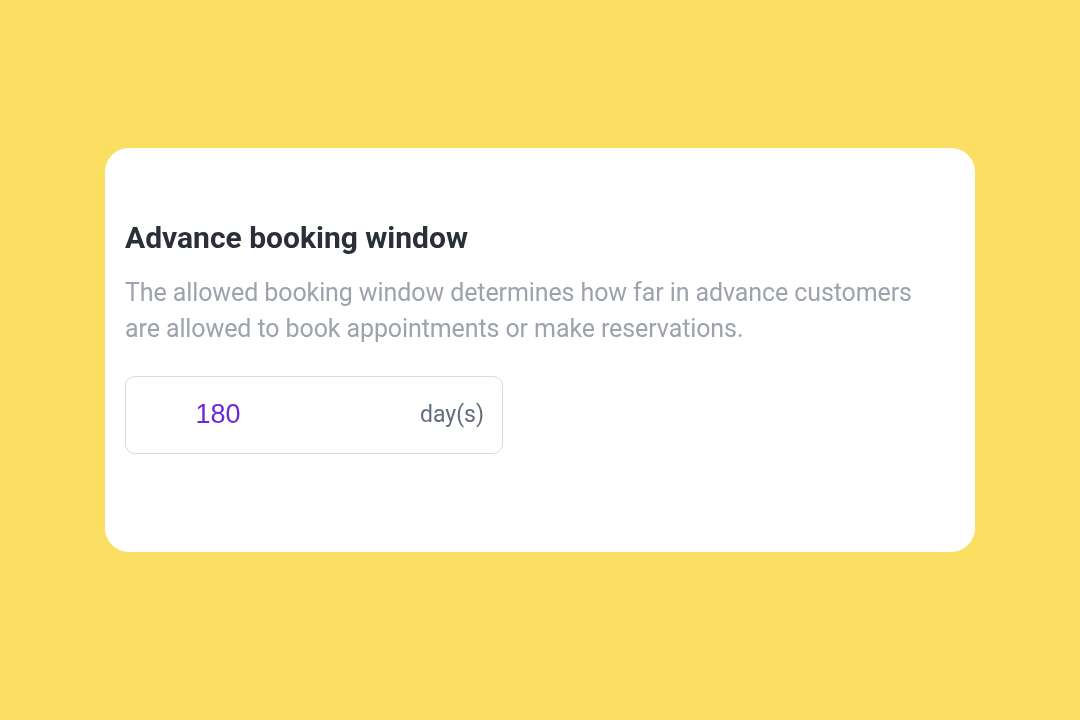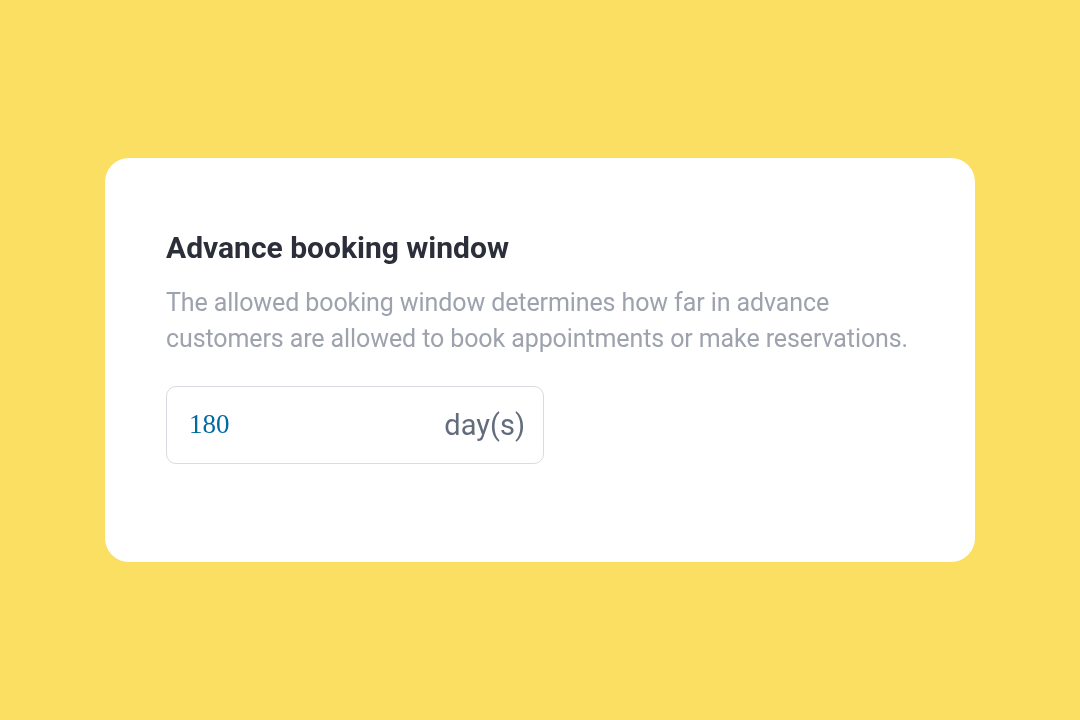--- a/index.html
+++ b/index.html
@@ -12,26 +12,26 @@
       width: 1080px;
       height: 720px;
       background-color: #FADF63;
       font-family: -apple-system, BlinkMacSystemFont, "Segoe UI", Roboto, Helvetica, Arial, sans-serif;
       overflow: hidden;
     }
     
     .card {
       position: absolute;
       left: 105px;
-      top: 158px;
+      top: 148px;
       width: 870px;
       height: 404px;
       background-color: #ffffff;
       border-radius: 24px;
-      padding: 72px 52px 52px 61px;
+      padding: 72px 52px 52px 20px;
     }
     
     .heading {
       font-size: 30px;
       font-weight: 700;
       color: #2b2f3a;
       margin-bottom: 20px;
     }
     
     .description {
@@ -48,30 +48,31 @@
       justify-content: space-between;
       width: 378px;
       height: 78px;
       border: 1px solid #d9dbe0;
       border-radius: 10px;
       padding: 0 18px 0 22px;
     }
     
     .input-value {
       font-size: 27px;
-      color: #0369a1;
-      font-family: Liberation Serif, serif;
+      color: #6d28d9;
+      font-family: Liberation Sans, sans-serif;
       border: none;
       outline: none;
       width: 140px;
       background: transparent;
+      text-align: center;
     }
     
     .input-suffix {
-      font-size: 29px;
+      font-size: 23px;
       color: #636c7d;
     }
   </style>
 </head>
 <body>
 
 <div class="card">
   <h2 class="heading">Advance booking window</h2>
   <p class="description">The allowed booking window determines how far in advance customers are allowed to book appointments or make reservations.</p>
   <div class="input-wrapper">

